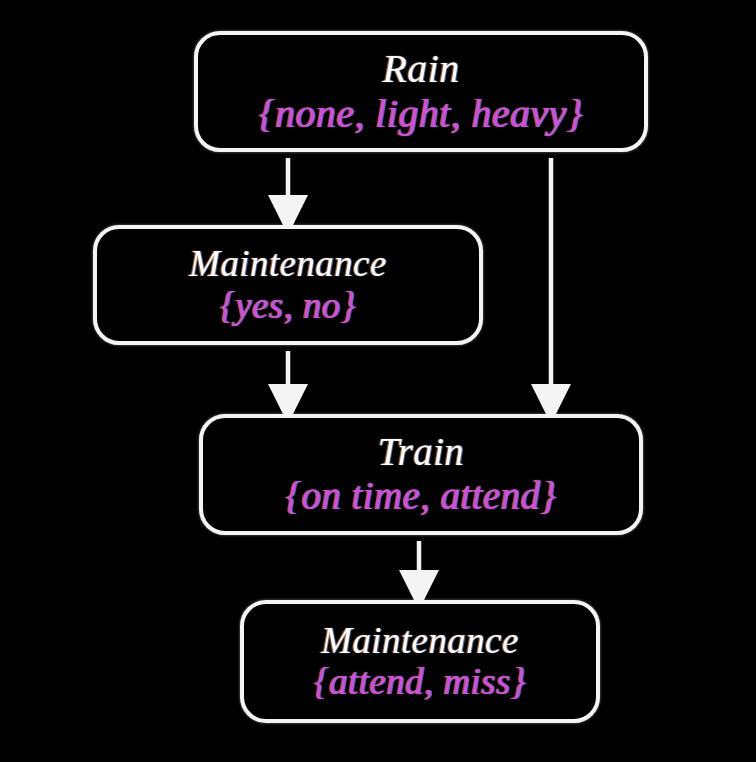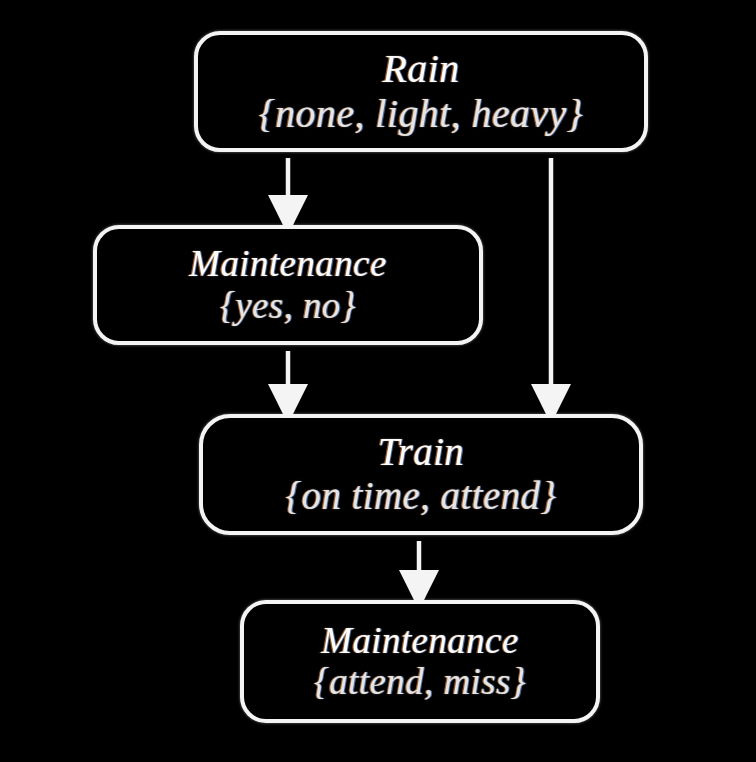--- a/index.html
+++ b/index.html
@@ -56,21 +56,21 @@
        1.1px 0 0 rgba(120,170,255,0.55),
        0 0 2px rgba(255,255,255,0.35);
     white-space: nowrap;
   }
 
   .node-states {
     font-style: italic;
     font-weight: normal;
     line-height: 1.04;
     letter-spacing: 0.4px;
-    color: #e5e5e5;
+    color: #d946ef;
     text-shadow:
       -1.1px 0 0 rgba(255,150,60,0.55),
        1.1px 0 0 rgba(120,170,255,0.55),
        0 0 2px rgba(255,255,255,0.35);
     white-space: nowrap;
     margin-top: 3px;
   }
 
   
   #node-rain {
@@ -82,21 +82,21 @@
 
   #node-maintenance {
     left: 93px;   top: 225px;
     width: 390px; height: 120px;
   }
   #node-maintenance .node-name   { font-size: 37px; }
   #node-maintenance .node-states { font-size: 37px; }
 
   #node-train {
     left: 199px;  top: 414px;
-    width: 444px; height: 121px; border-radius: 31px;
+    width: 444px; height: 121px;
   }
   #node-train .node-name   { font-size: 39px; }
   #node-train .node-states { font-size: 39px; }
 
   #node-appointment {
     left: 240px;  top: 600px;
     width: 360px; height: 123px;
   }
   #node-appointment .node-name   { font-size: 37px; }
   #node-appointment .node-states { font-size: 37px; }

